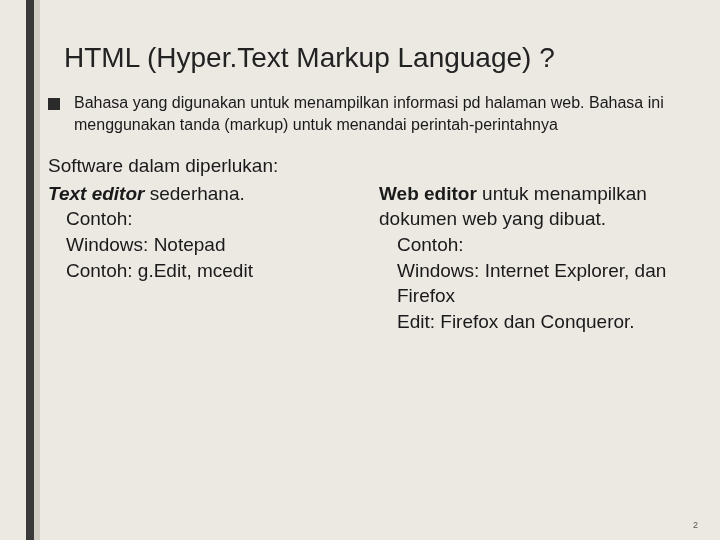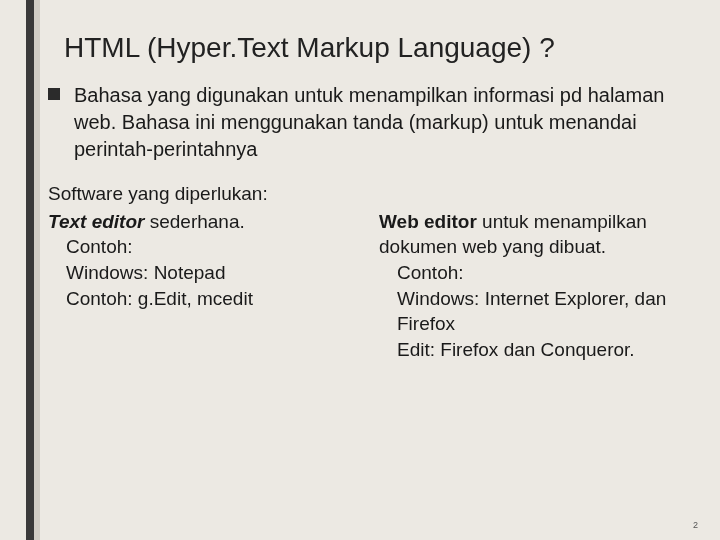--- a/index.html
+++ b/index.html
@@ -18,33 +18,33 @@
   }
   .stripe-light {
     position: absolute;
     top: 0; left: 34px;
     width: 6px; height: 540px;
     background: #d2cec6;
   }
   .content {
     position: absolute;
     top: 0; left: 48px; right: 20px; bottom: 0;
-    padding-top: 32px;
+    padding-top: 42px;
   }
   .title {
     font-size: 28px;
     font-weight: 400;
     color: #222;
     margin-bottom: 18px;
     margin-left: 16px;
   }
   .bullet-block {
     display: flex;
     margin-bottom: 18px;
-    font-size: 20px;
+    font-size: 16px;
     line-height: 1.35;
     margin-top: 16px;
   }
   .bullet-mark {
     width: 12px; height: 12px;
     background: #2b2b2b;
     margin-top: 6px;
     margin-right: 14px;
     flex-shrink: 0;
   }
@@ -79,21 +79,21 @@
 <div class="content">
 
   <div class="title">HTML (Hyper.Text Markup Language) ?</div>
 
   <div class="bullet-block">
     <div class="bullet-mark"></div>
     <div>Bahasa yang digunakan untuk menampilkan informasi pd halaman web. Bahasa ini menggunakan tanda (markup) untuk menandai perintah-perintahnya</div>
   </div>
 
 
-  <div class="plain">Software yang diperlukan:</div>
+  <div class="plain">Software dalam diperlukan:</div>
 
   <div class="two-col">
     <div class="col">
       <div>
         <span class="bi">Text editor</span><span> sederhana.</span>
       </div>
       <div class="indent">Contoh:</div>
       <div class="indent">Windows: Notepad</div>
       <div class="indent">Contoh: g.Edit, mcedit</div>
     </div>

